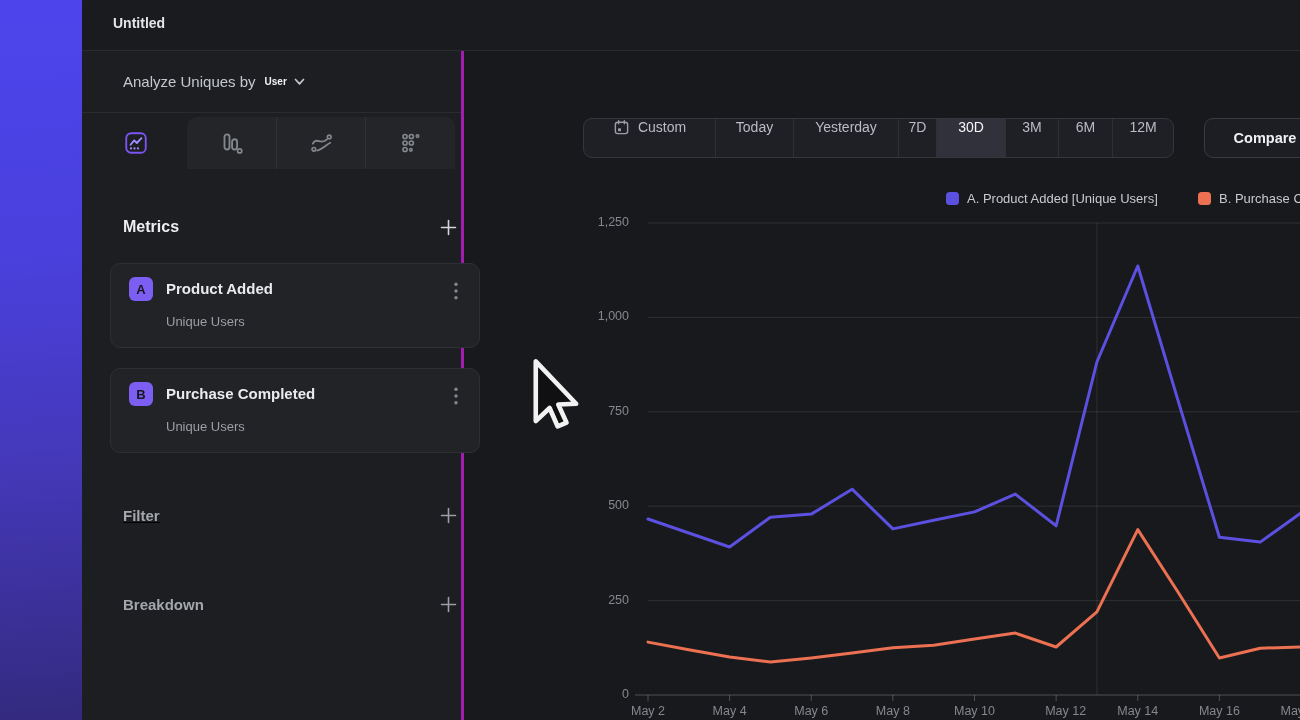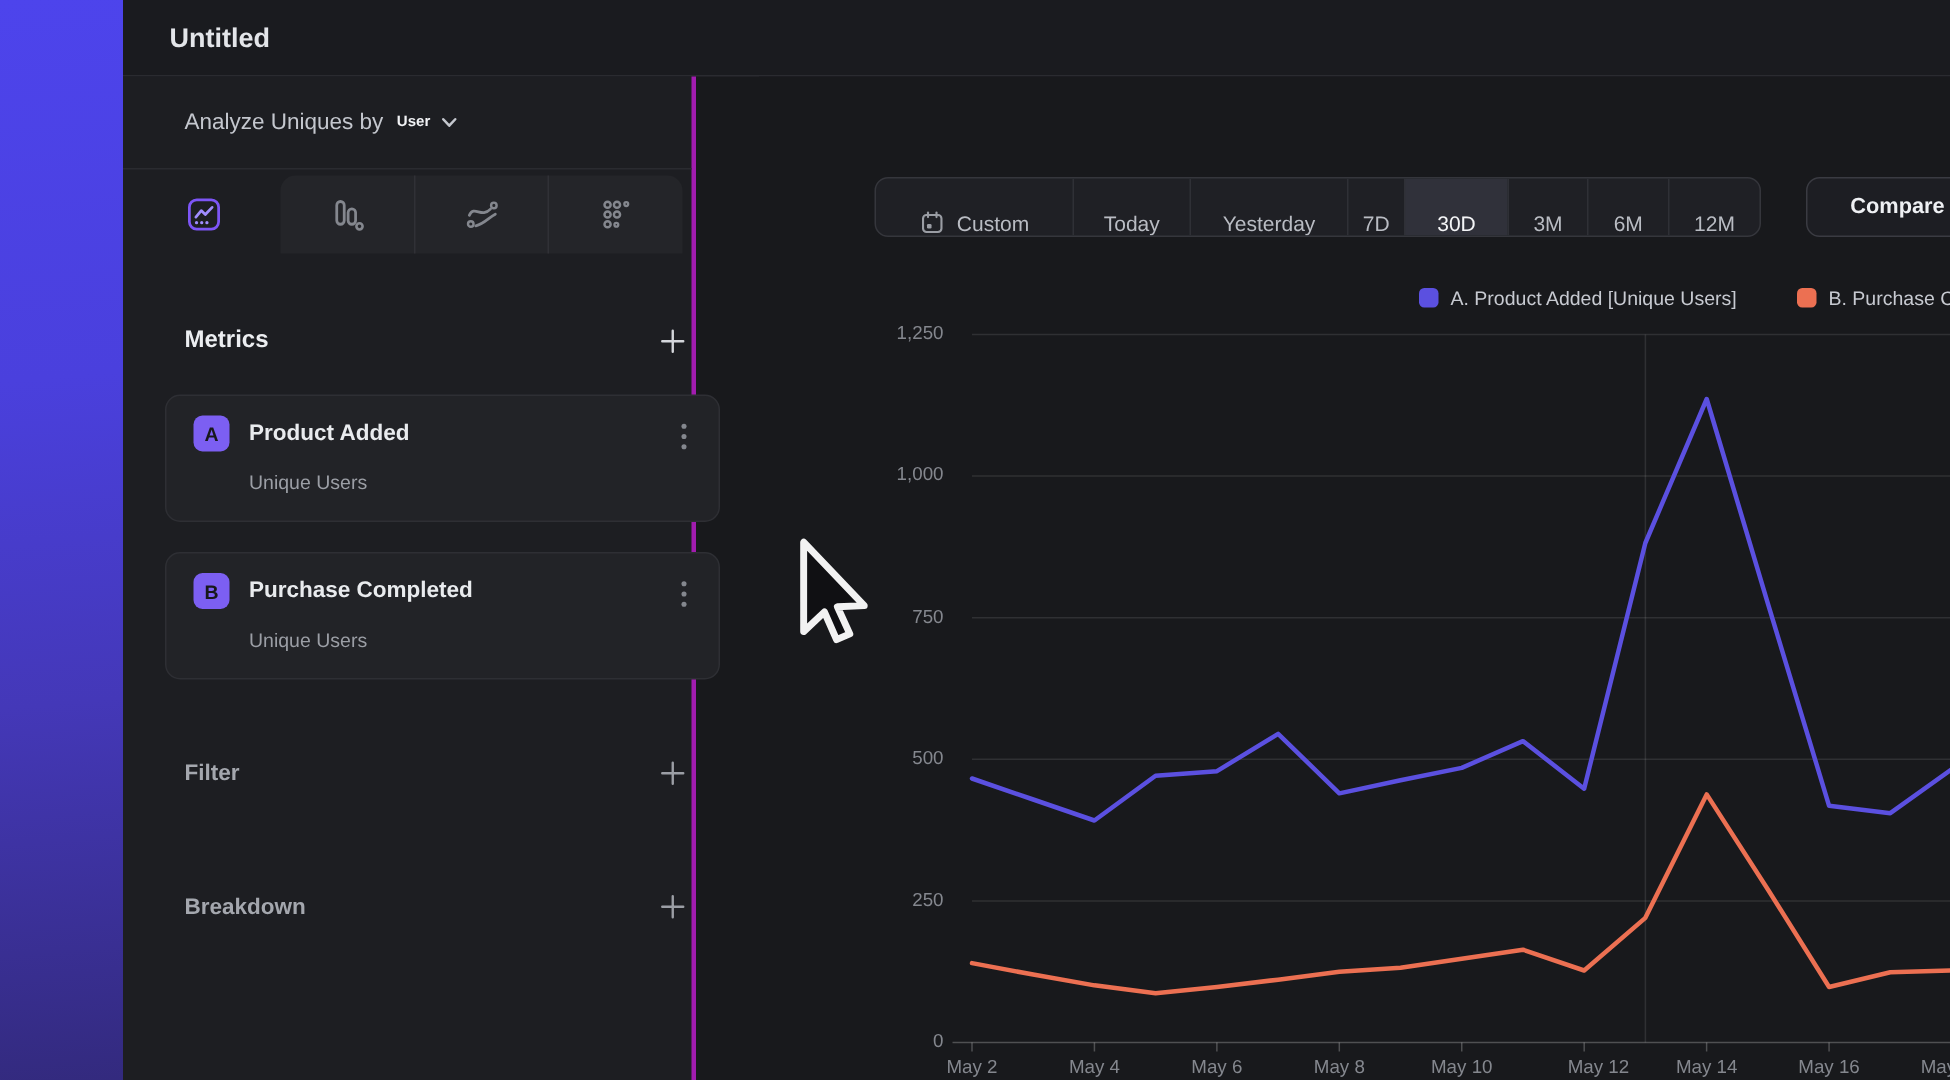--- a/index.html
+++ b/index.html
@@ -8,21 +8,21 @@
   .stage { position:relative; width:1300px; height:720px; }
 
   
   .gradient-strip { position:absolute; left:0; top:0; width:82px; height:720px;
     background:linear-gradient(175deg,#4d44ec 0%, #4a40dd 35%, #4438b8 65%, #332a7e 100%); }
 
   
   .app { position:absolute; left:82px; top:0; width:1218px; height:720px; background:#18191c; }
   .topbar { position:absolute; left:0; top:0; width:100%; height:51px; background:#1a1b1f;
             border-bottom:1px solid #2a2b30; }
-  .topbar .title { position:absolute; left:31px; top:15px; font-size:18px; color:#e3e5e9; font-weight:bold; }
+  .topbar .title { position:absolute; left:31px; top:15px; font-size:14px; color:#e3e5e9; font-weight:bold; }
 
   
   .sidebar { position:absolute; left:0; top:51px; width:382px; height:669px; background:#1d1e22;
              border-right:3px solid #a21caf; }
   .analyze-row { position:absolute; left:0; top:0; width:100%; height:62px; border-bottom:1px solid #2a2b30;
                  display:flex; align-items:center; padding-left:41px; gap:9px; }
   .analyze-row .lbl { font-size:15px; color:#c4c7ce; }
   .user-dd { background:none; border:none; color:#f1f2f5; font-size:10px; font-weight:bold;
              display:flex; align-items:center; gap:7px; cursor:pointer; font-family:inherit; }
 
@@ -53,21 +53,21 @@
   .mc-sub { position:absolute; left:55px; top:50px; font-size:13px; color:#9b9ea5; }
   .kebab { position:absolute; right:12px; top:16px; width:22px; height:22px; background:none;
            border:none; cursor:pointer; display:flex; align-items:center; justify-content:center; }
 
   
   .chart-area { position:absolute; left:424px; top:51px; width:794px; height:669px; background:#18191c; }
 
   .range-group { position:absolute; left:77px; top:67px; height:40px; display:flex; background:#1f2025;
                  border:1px solid #35363c; border-radius:9px; overflow:hidden; }
   .rng { height:100%; background:none; border:none; color:#b9bcc3; font-size:14px; cursor:pointer;
-         display:flex; align-items:flex-end; justify-content:center; gap:8px; font-family:inherit; }
+         display:flex; align-items:flex-start; justify-content:center; gap:8px; font-family:inherit; }
   .rng + .rng { border-left:1px solid #2f3036; }
   .rng.selected { background:#30313a; color:#f4f5f7; font-weight:normal; }
   .w1{width:131px;} .w2{width:78px;} .w3{width:105px;} .w4{width:38px;}
   .w5{width:69px;} .w6{width:53px;} .w7{width:54px;} .w8{width:61px;}
 
   .compare { position:absolute; left:698px; top:67px; height:40px; width:122px; background:#1d1e23;
              border:1px solid #3a3b42; border-radius:9px; color:#eef0f3; font-size:14.5px;
              font-weight:bold; cursor:pointer; text-align:center; font-family:inherit; }
 
   .legend-item { position:absolute; top:140px; display:flex; align-items:center; gap:8px;
@@ -173,21 +173,21 @@
         <button class="kebab">
           <svg width="4" height="18" viewBox="0 0 4 18">
             <circle cx="2" cy="2.2" r="1.7" fill="#84878e"></circle>
               <circle cx="2" cy="9" r="1.7" fill="#84878e"></circle>
               <circle cx="2" cy="15.8" r="1.7" fill="#84878e"></circle>
           </svg>
         </button>
         <div class="mc-sub">Unique Users</div>
       </div>
 
-      <div class="section-header" style="top:452px;">
+      <div class="section-header" style="top:452px;text-decoration:underline;">
         <span class="hd dim">Filter</span>
         <button class="plus-btn">
           <svg width="17" height="17" viewBox="0 0 17 17">
             <path d="M8.5 1.5 V15.5 M1.5 8.5 H15.5" stroke="#9b9ea5" stroke-width="1.6" stroke-linecap="round"></path>
           </svg>
         </button>
       </div>
 
       <div class="section-header" style="top:541px;">
         <span class="hd dim">Breakdown</span>

